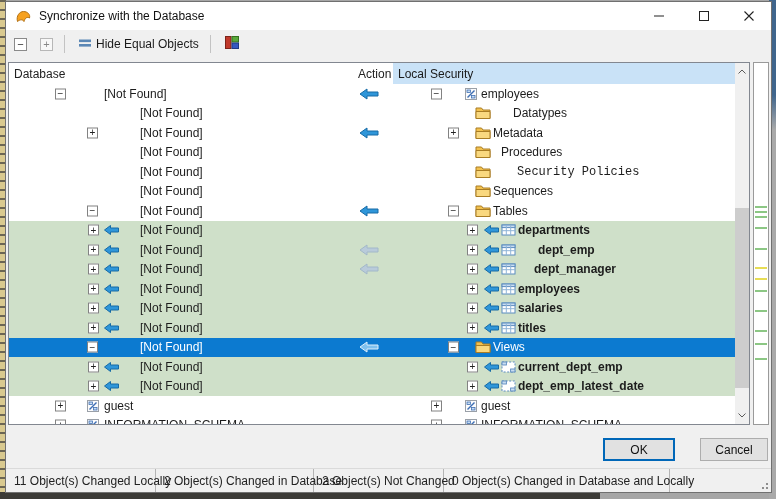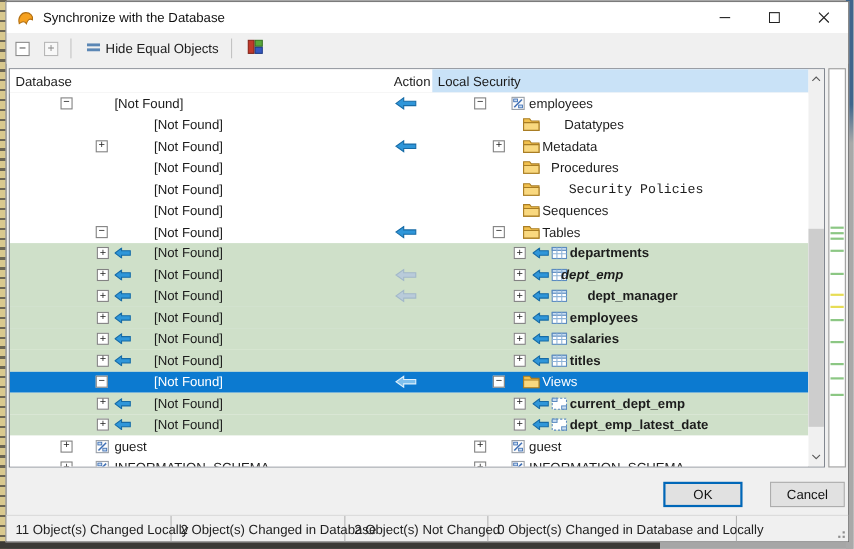--- a/index.html
+++ b/index.html
@@ -294,21 +294,21 @@
               <path class="a-blue" d="M6.5 0.5 6.5 3 14.5 3 14.5 7 6.5 7 6.5 9.5 0.5 5 Z"></path>
             </svg>
           </div>
           <div class="ico" style="left: 492px;">
             <svg width="15" height="13" viewBox="0 0 15 13">
               <rect x="1" y="1.5" width="13" height="10" fill="#fff" stroke="#5b8bbf"></rect>
               <rect x="1" y="1.5" width="13" height="2.6" fill="#c9ddf1" stroke="#5b8bbf"></rect>
               <path d="M5.3 1.5 5.3 11.5 M9.7 1.5 9.7 11.5 M1 7.2 14 7.2" stroke="#8fb4d8"></path>
             </svg>
           </div>
-          <span class="lbl b" style="left: 501px; font-style: italic;">dept_emp</span>
+          <span class="lbl b" style="left: 529px;">dept_emp</span>
         </div>
         <div class="row green">
           <div class="exp" style="left: 79px;">+</div>
           <div class="arr" style="left: 95px;">
             <svg width="15" height="10" viewBox="0 0 15 10">
               <path class="a-blue" d="M6.5 0.5 6.5 3 14.5 3 14.5 7 6.5 7 6.5 9.5 0.5 5 Z"></path>
             </svg>
           </div>
           <span class="lbl" style="left: 131px;">[Not Found]</span>
           <div class="arr" style="left: 350px;">

